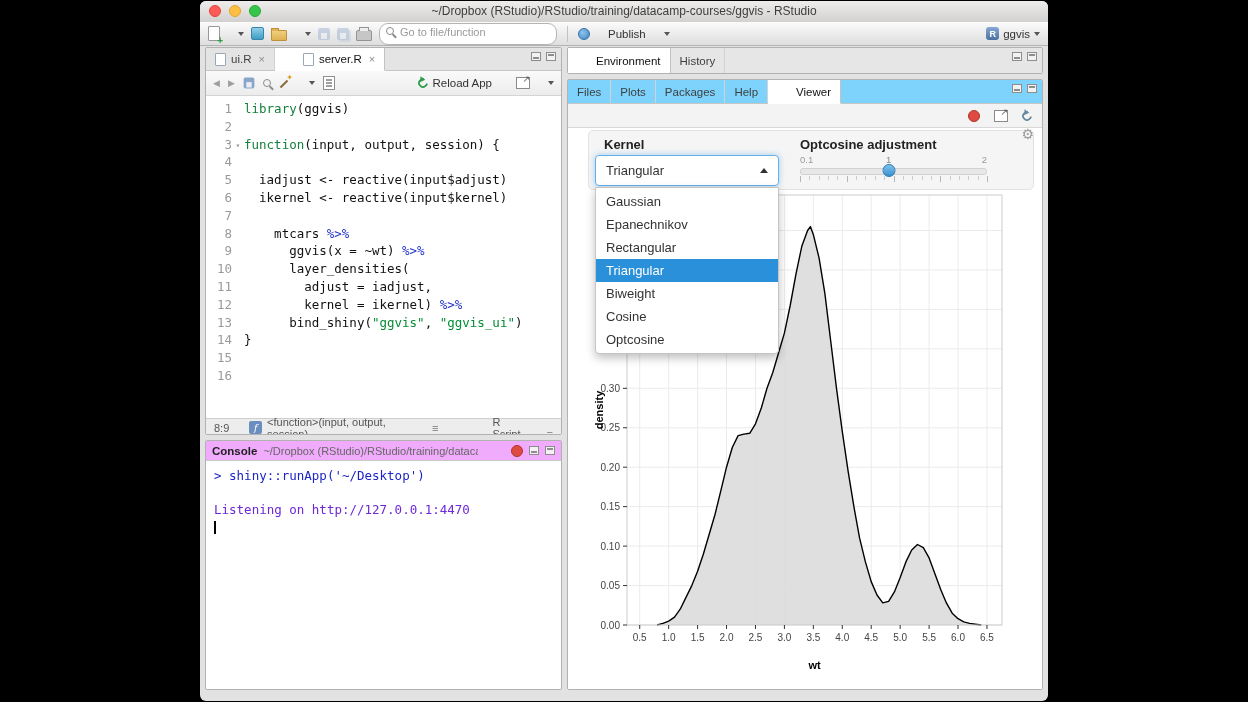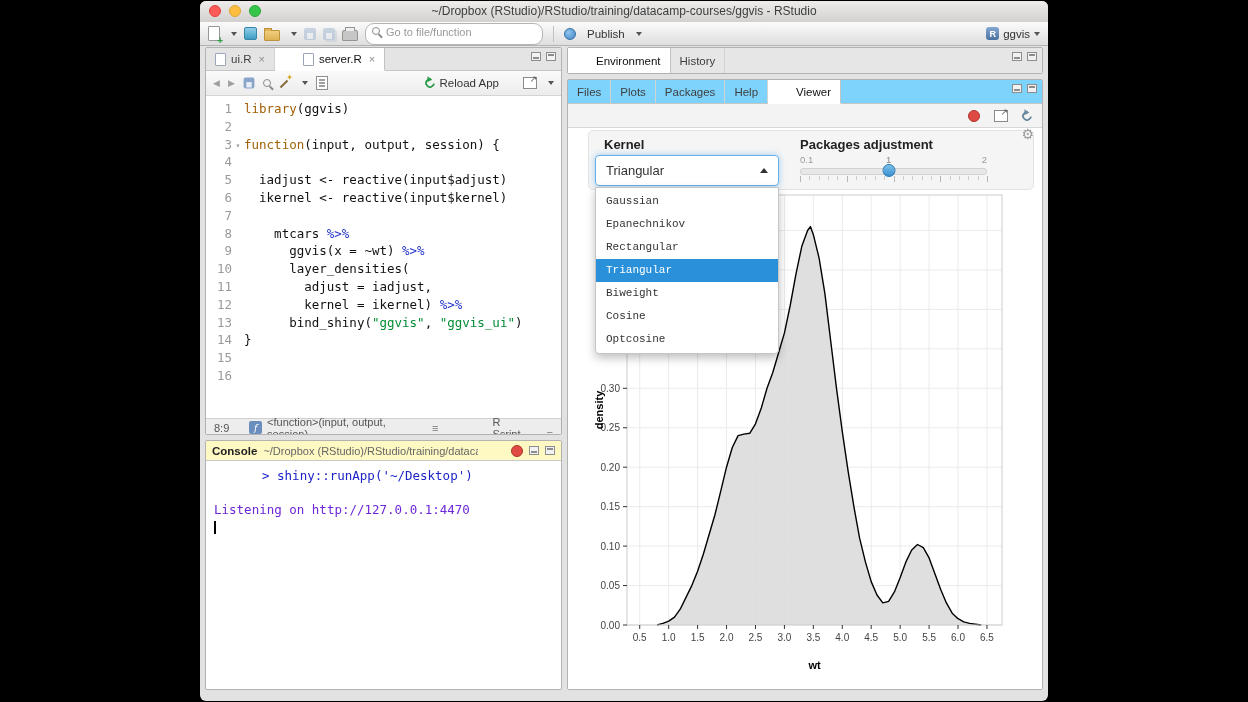--- a/index.html
+++ b/index.html
@@ -16,21 +16,21 @@
   .light.red{background:#fc5b57;border:1px solid #e2423c;}
   .light.yellow{background:#fdbe41;border:1px solid #e0a430;}
   .light.green{background:#35c649;border:1px solid #2aa83a;}
   .titlebar-title{position:absolute;left:60px;right:60px;top:0;height:21px;line-height:21px;
                   text-align:center;font-size:12px;color:#3d3d3d;white-space:nowrap;overflow:hidden;}
 
   
   .main-toolbar{position:absolute;left:0;top:21px;right:0;height:24px;
                 background:linear-gradient(#fbfbfb,#dedede);border-bottom:1px solid #b3b3b3;
                 display:flex;align-items:center;gap:7px;padding:0 8px;box-sizing:border-box;}
-  .tb-group{display:flex;align-items:center;gap:11px;}
+  .tb-group{display:flex;align-items:center;gap:18px;}
   .sep{width:1px;height:16px;background:#c2c2c2;margin:0 3px;}
   .caret-down{width:0;height:0;border-left:3.5px solid transparent;border-right:3.5px solid transparent;border-top:4px solid #555;}
   .doc-icon{width:10px;height:13px;background:#fff;border:1px solid #979797;border-radius:1px;position:relative;}
   .doc-icon.new::after{content:"+";position:absolute;right:-4px;bottom:-6px;color:#2e9e44;font-weight:bold;font-size:10px;}
   .cube-icon{width:11px;height:11px;background:linear-gradient(#8fd0e8,#3f9cc4);border:1px solid #3786aa;border-radius:2px;}
   .folder-icon{width:14px;height:9px;background:linear-gradient(#f0cf7d,#dfb254);border:1px solid #bd923a;border-radius:1px;position:relative;margin-top:3px;}
   .folder-icon::before{content:"";position:absolute;top:-3px;left:-1px;width:6px;height:2px;background:#dfb254;border:1px solid #bd923a;border-bottom:none;}
   .save-icon{width:12px;height:12px;background:#89a6c9;border-radius:2px;position:relative;}
   .save-icon::after{content:"";position:absolute;left:3px;top:5px;width:6px;height:6px;background:#e8eef6;}
   .save-icon.disabled{opacity:.4;}
@@ -82,43 +82,43 @@
   .reload-label{font-size:11.5px;color:#333;}
   .popout-icon{width:12px;height:10px;border:1px solid #8a8a8a;background:#fff;position:relative;}
   .popout-icon::after{content:"↗";position:absolute;font-size:9px;color:#555;right:-1px;top:-4px;}
 
   .code-area{position:relative;height:322px;background:#fff;overflow:hidden;
              font-family:"DejaVu Sans Mono","Liberation Mono",monospace;font-size:12.5px;}
   .crow{display:flex;height:17.8px;line-height:17.8px;white-space:pre;}
   .gut{width:26px;text-align:right;color:#9a9a9a;flex:none;}
   .foldcol{width:12px;flex:none;color:#9a9a9a;font-size:8px;text-align:center;line-height:19px;}
   .code{flex:1;color:#111;}
-  .tok-kw{color:#a16207;}
+  .tok-kw{color:#15803d;}
   .tok-op{color:#2334c8;}
   .tok-str{color:#038d35;}
   .code-rows{padding-top:4px;}
 
   .editor-status{height:18px;background:#ededed;border-top:1px solid #cfcfcf;display:flex;align-items:center;
                  font-size:11px;color:#555;padding:0 8px;gap:6px;box-sizing:border-box;}
   .fn-badge{background:#6a8fbf;color:#fff;font-style:italic;font-family:"DejaVu Serif",serif;font-size:9.5px;
             width:13px;height:13px;border-radius:2px;display:inline-flex;align-items:center;justify-content:center;}
   .status-center{display:flex;align-items:center;gap:5px;margin-left:14px;}
   .status-right{margin-left:auto;display:flex;align-items:flex-end;gap:16px;padding-left:48px;}
   .hamburger{color:#777;font-size:11px;}
 
   
-  .console-header{height:20px;background:#fef9c3;border-bottom:1px solid #c9c9c9;display:flex;align-items:center;
+  .console-header{height:20px;background:#f0abfc;border-bottom:1px solid #c9c9c9;display:flex;align-items:center;
                   padding:0 6px;gap:6px;font-size:11.5px;box-sizing:border-box;}
   .console-title{font-weight:bold;color:#222;}
   .console-path{color:#666;font-size:11px;white-space:nowrap;overflow:hidden;text-overflow:clip;max-width:215px;}
   .console-right{margin-left:auto;display:flex;align-items:center;gap:6px;}
   .stop-icon{width:12px;height:12px;border-radius:50%;background:#df4b42;border:1px solid #ae352e;box-sizing:border-box;}
   .console-body{padding:6px 8px;font-family:"DejaVu Sans Mono","Liberation Mono",monospace;font-size:12.5px;}
   .cline{height:17px;line-height:17px;white-space:pre;}
-  .cline.input{color:#1c24c8;margin-left:48px;}
+  .cline.input{color:#1c24c8;}
   .cline.message{color:#6d28d9;}
   .console-caret{display:inline-block;width:1.5px;height:13px;background:#000;vertical-align:middle;}
 
   
   .env-tabs{height:100%;background:#e6e6e6;display:flex;align-items:stretch;position:relative;}
 
   .files-tabs{height:23px;background:#7dd3fc;border-bottom:1px solid #c6c6c6;display:flex;align-items:stretch;position:relative;}
   .viewer-toolbar{height:24px;background:#f3f3f3;border-bottom:1px solid #d8d8d8;display:flex;align-items:center;
                   padding:0 10px;box-sizing:border-box;gap:14px;}
   .vt-right{margin-left:auto;display:flex;align-items:center;gap:14px;}
@@ -131,21 +131,21 @@
   .ctl-label{position:absolute;font-size:13px;font-weight:bold;color:#222;}
   .kernel-label{left:36px;top:9px;}
   .bw-label{left:232px;top:9px;}
   .kernel-select{position:absolute;left:27px;top:27px;width:184px;height:31px;background:#fff;
                  border:1px solid #66afe9;border-radius:4px;box-shadow:0 0 6px rgba(102,175,233,.6);
                  display:flex;align-items:center;box-sizing:border-box;z-index:25;}
   .kernel-select-value{font-size:13px;color:#333;padding-left:10px;flex:1;}
   .caret-up{width:0;height:0;border-left:4px solid transparent;border-right:4px solid transparent;border-bottom:5px solid #333;margin-right:10px;}
   .kernel-dropdown{position:absolute;left:27px;top:59px;width:184px;background:#fff;border:1px solid #c5c5c5;
                    border-radius:0 0 4px 4px;box-shadow:0 4px 10px rgba(0,0,0,.25);z-index:30;box-sizing:border-box;padding:2px 0;}
-  .kopt{height:23px;line-height:23px;font-size:11px;color:#333;padding:0 10px;cursor:default;font-family:Liberation Mono, monospace;}
+  .kopt{height:23px;line-height:23px;font-size:13px;color:#333;padding:0 10px;cursor:default;}
   .kopt.selected{background:#2a90d9;color:#fff;}
 
   .slider{position:absolute;left:232px;top:26px;width:187px;}
   .slider-labels{position:relative;height:12px;font-size:9.5px;color:#9a9a9a;}
   .sl-min{position:absolute;left:0;}
   .sl-mid{position:absolute;transform:translateX(-50%);color:#8a8a8a;}
   .sl-max{position:absolute;right:0;}
   .slider-track{position:relative;margin-top:2px;height:5px;background:#e8e8e8;border:1px solid #d2d2d2;border-radius:3px;}
   .slider-handle{position:absolute;top:-5px;width:13px;height:13px;border-radius:50%;transform:translateX(-50%);
                  background:linear-gradient(#7ec2ea,#3a8fd0);border:1px solid #2a77b5;box-sizing:border-box;z-index:2;}
@@ -335,21 +335,21 @@
           <span class="stop-icon"></span>
           <span class="popout-icon"></span>
           <span class="circ-arrow gray"></span>
         </div>
       </div>
       <div class="viewer-content">
         <span class="gear-icon">⚙</span>
 
         <div class="app-well"></div>
         <span class="ctl-label kernel-label">Kernel</span>
-        <span class="ctl-label bw-label">Packages adjustment</span>
+        <span class="ctl-label bw-label">Optcosine adjustment</span>
 
         <div class="kernel-select">
           <span class="kernel-select-value">Triangular</span>
           <span class="caret-up"></span>
         </div>
         <div class="kernel-dropdown" id="kernel-dropdown">
             <div class="kopt">Gaussian</div>
             <div class="kopt">Epanechnikov</div>
             <div class="kopt">Rectangular</div>
             <div class="kopt selected">Triangular</div>

